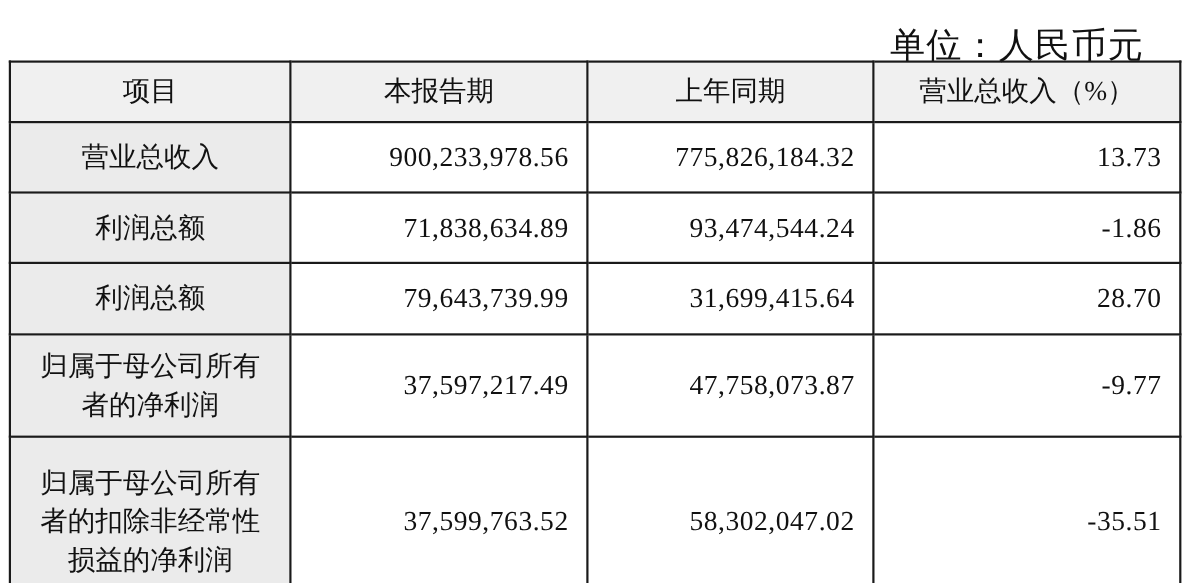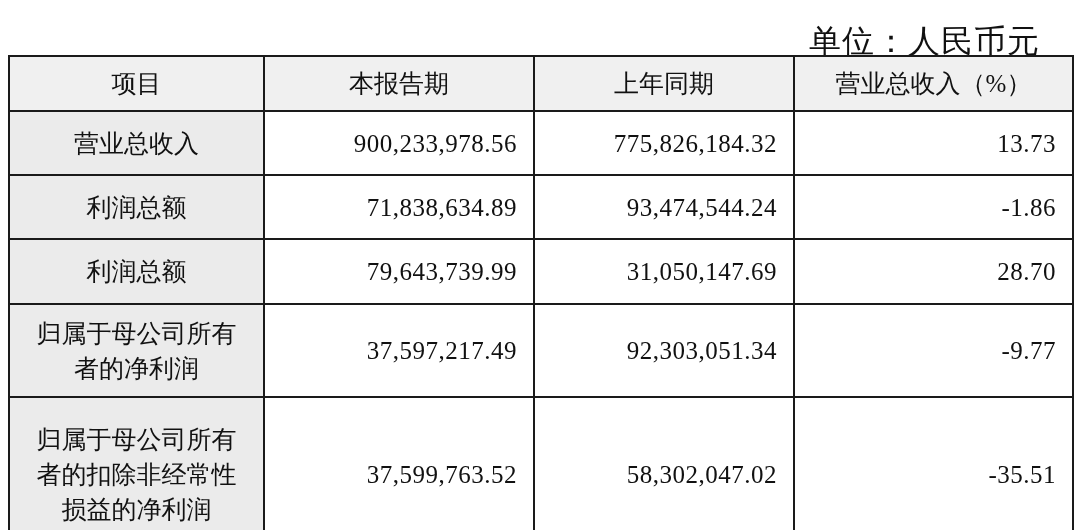--- a/index.html
+++ b/index.html
@@ -95,28 +95,28 @@
       <tr class="r2">
         <td class="item">利润总额</td>
         <td class="num">71,838,634.89</td>
         <td class="num">93,474,544.24</td>
         <td class="num">-1.86</td>
       </tr>
 
       <tr class="r3">
         <td class="item">利润总额</td>
         <td class="num">79,643,739.99</td>
-        <td class="num">31,050,147.69</td>
+        <td class="num">31,699,415.64</td>
         <td class="num">28.70</td>
       </tr>
 
       <tr class="r4">
         <td class="item">归属于母公司所有者的净利润</td>
         <td class="num">37,597,217.49</td>
-        <td class="num">92,303,051.34</td>
+        <td class="num">47,758,073.87</td>
         <td class="num">-9.77</td>
       </tr>
 
       <tr class="r5">
         <td class="item">归属于母公司所有者的扣除非经常性损益的净利润</td>
         <td class="num">37,599,763.52</td>
         <td class="num">58,302,047.02</td>
         <td class="num">-35.51</td>
       </tr>
 

